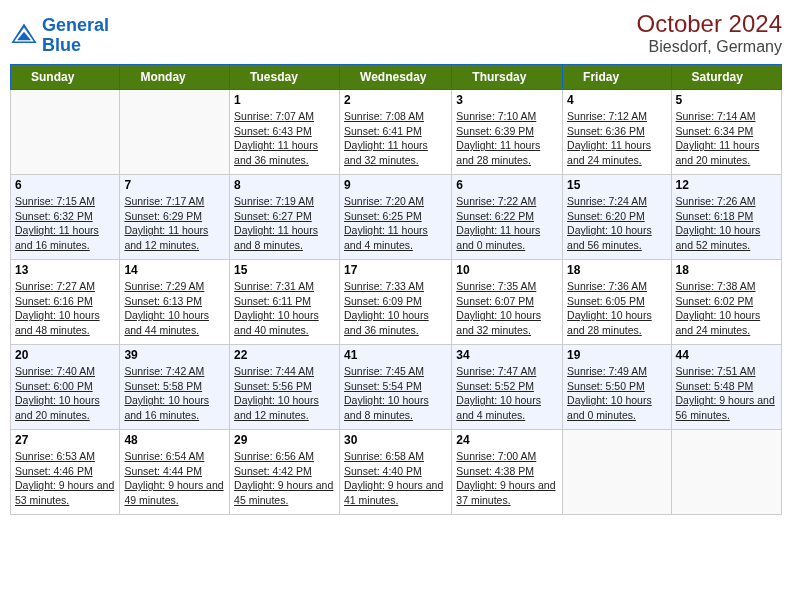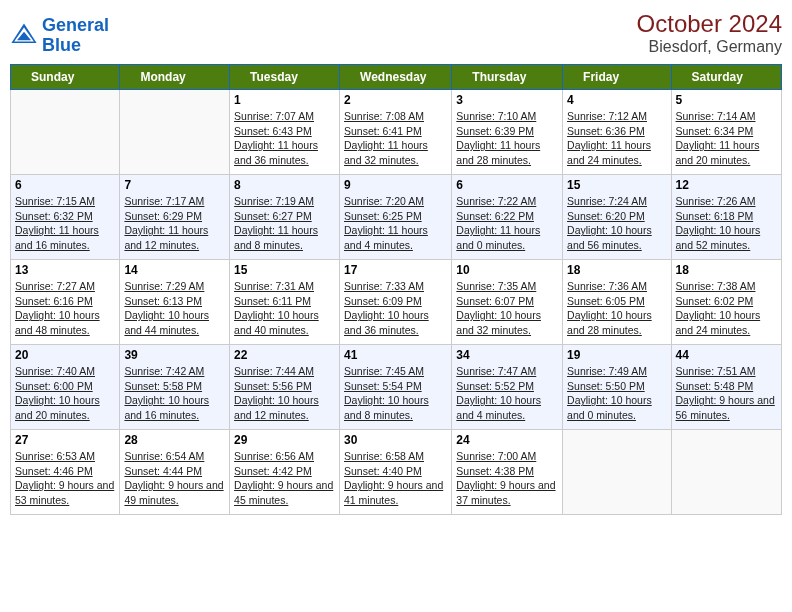--- a/index.html
+++ b/index.html
@@ -236,21 +236,21 @@
           <span class="day-num">44</span>
           <div class="day-detail">Sunrise: 7:51 AM<br>Sunset: 5:48 PM<br>Daylight: 9 hours and 56 minutes.</div>
         </td>
       </tr>
       <tr>
         <td>
           <span class="day-num">27</span>
           <div class="day-detail">Sunrise: 6:53 AM<br>Sunset: 4:46 PM<br>Daylight: 9 hours and 53 minutes.</div>
         </td>
         <td>
-          <span class="day-num">28</span>
+          <span class="day-num">48</span>
           <div class="day-detail">Sunrise: 6:54 AM<br>Sunset: 4:44 PM<br>Daylight: 9 hours and 49 minutes.</div>
         </td>
         <td>
           <span class="day-num">29</span>
           <div class="day-detail">Sunrise: 6:56 AM<br>Sunset: 4:42 PM<br>Daylight: 9 hours and 45 minutes.</div>
         </td>
         <td>
           <span class="day-num">30</span>
           <div class="day-detail">Sunrise: 6:58 AM<br>Sunset: 4:40 PM<br>Daylight: 9 hours and 41 minutes.</div>
         </td>

